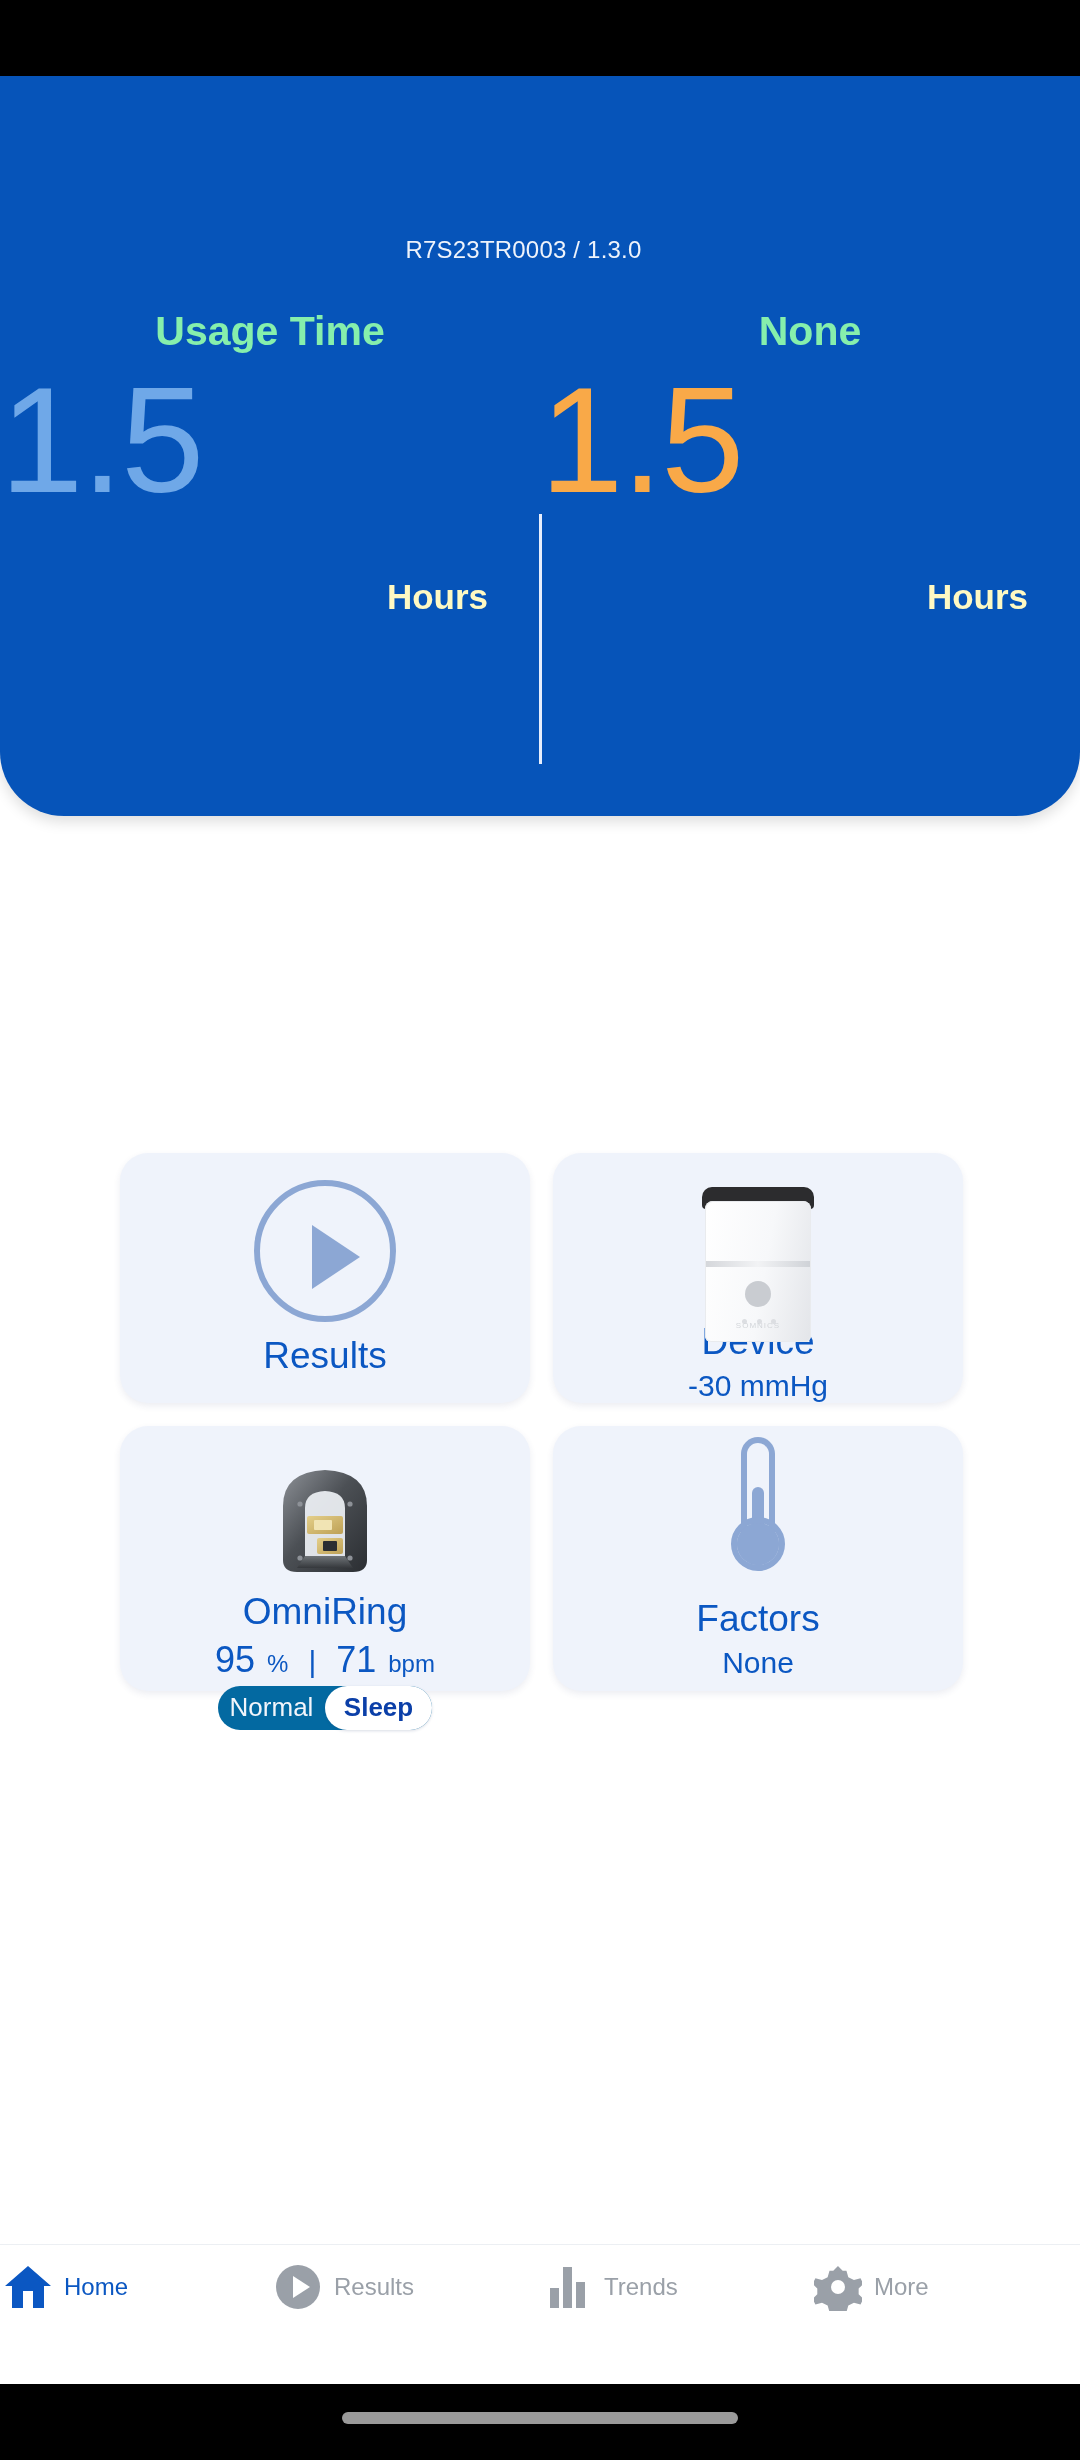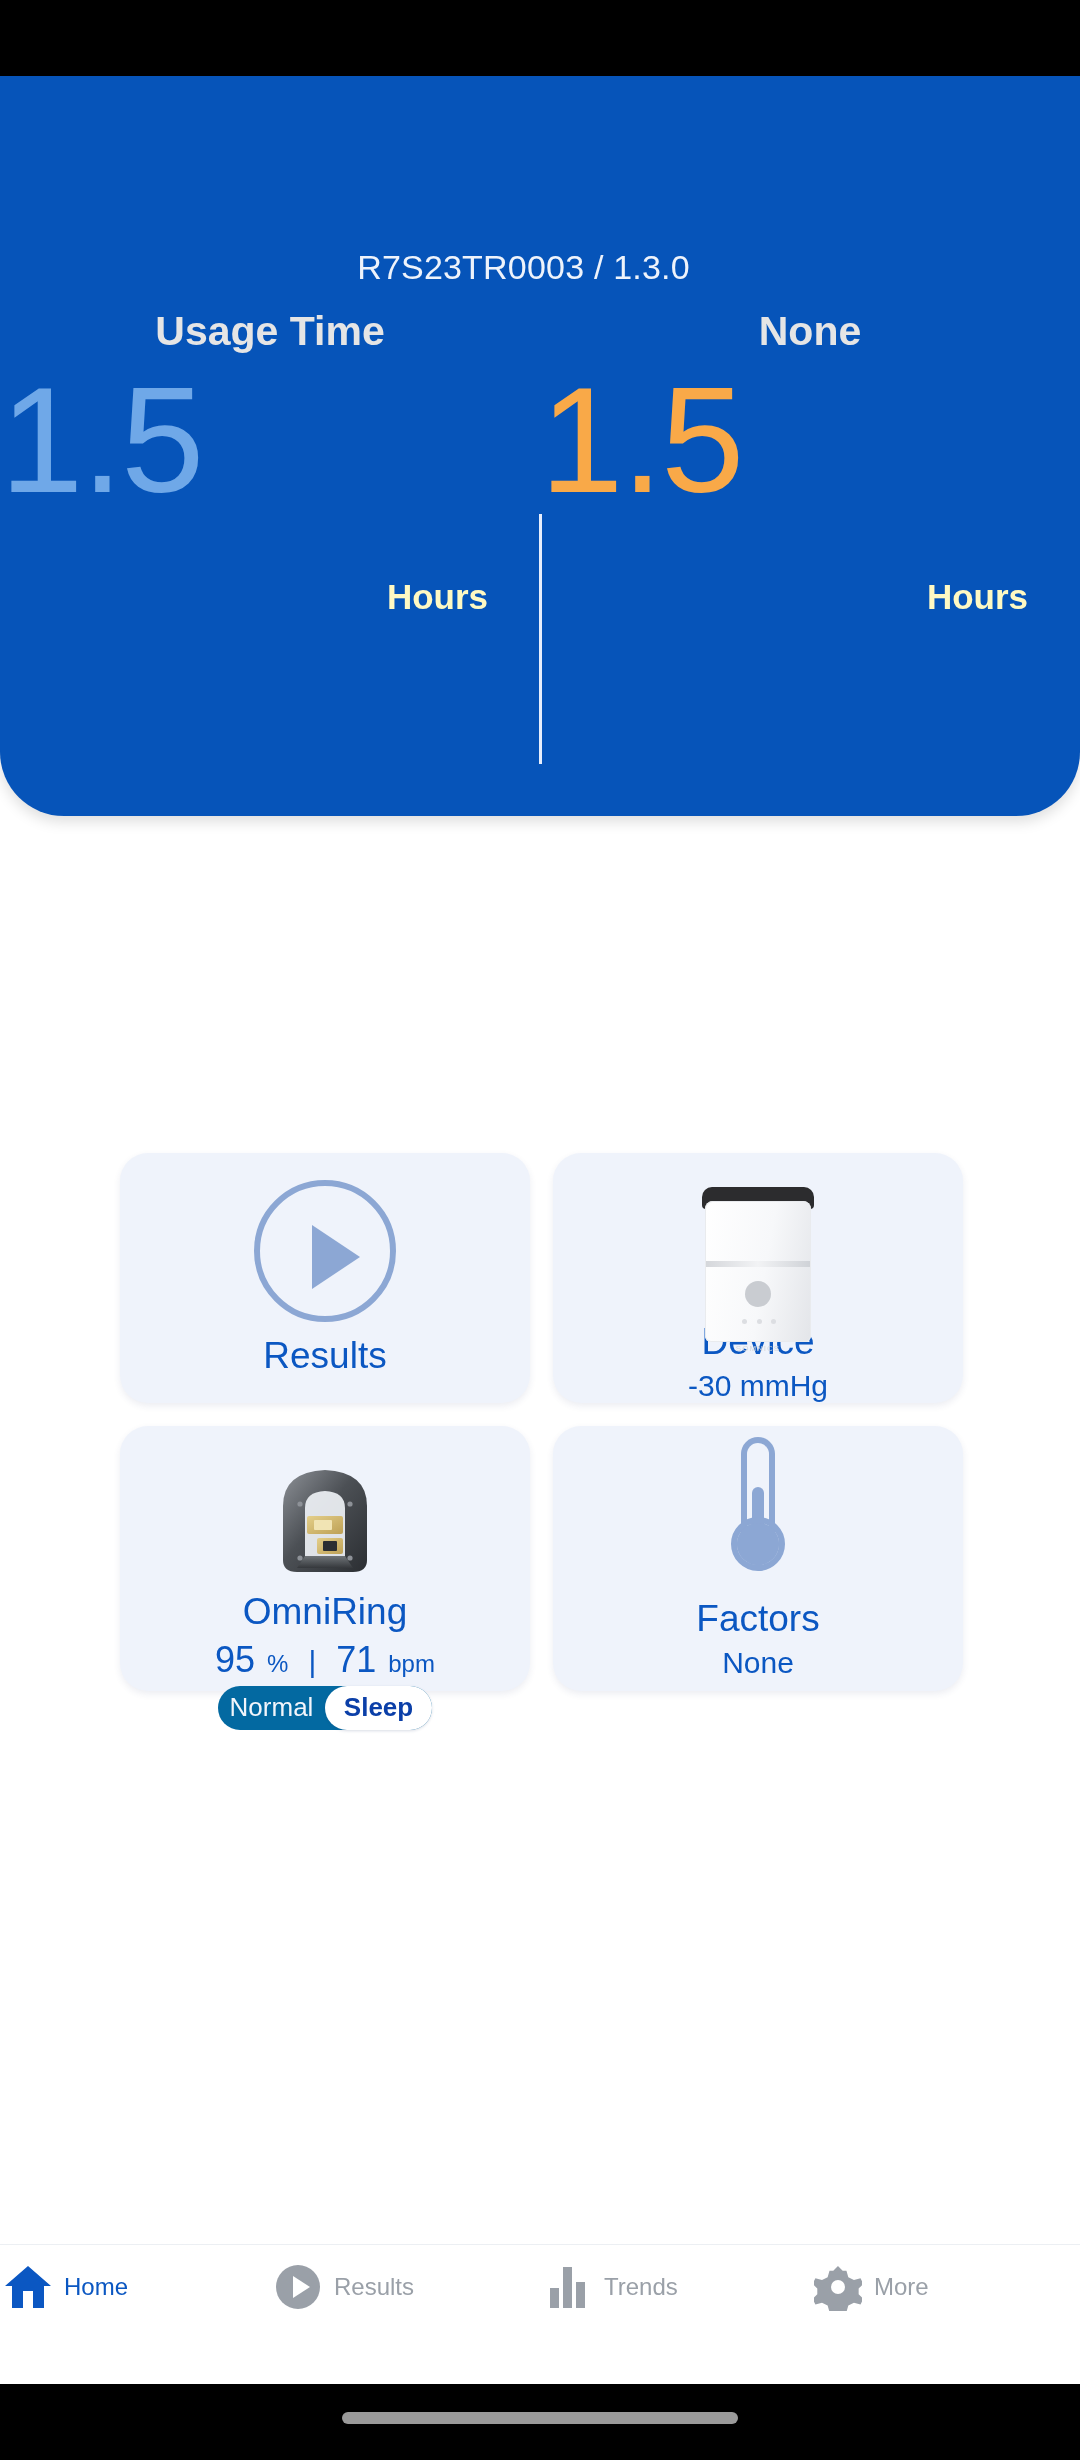--- a/index.html
+++ b/index.html
@@ -18,32 +18,32 @@
   .app { position:absolute; left:0; top:76px; width:1080px; height:2308px; background:#ffffff; }
 
   
   .header-card {
     position:absolute; left:0; top:0; width:1080px; height:740px;
     background:#0654B9;
     border-bottom-left-radius:64px; border-bottom-right-radius:64px;
     box-shadow:0 6px 14px rgba(0,0,0,0.13);
   }
   .device-id {
-    position:absolute; top:172px; left:0; width:1047px;
-    text-align:center; color:#eef3fb; font-size:34px; letter-spacing:0.2px;
+    position:absolute; top:160px; left:0; width:1047px;
+    text-align:center; color:#eef3fb; font-size:24px; letter-spacing:0.2px;
   }
   .stats { position:absolute; top:216px; left:0; width:1080px; height:420px; display:flex; }
   .stat { position:relative; width:50%; height:100%; }
   .divider {
     position:absolute; left:539px; top:222px; width:3px; height:250px;
     background:#e7eefc;
   }
   .stat-title {
     position:absolute; top:16px; left:0; width:100%;
-    text-align:center; color:#e5e5e5; font-size:41px; font-weight:bold;
+    text-align:center; color:#86efac; font-size:41px; font-weight:bold;
   }
   .stat-value {
     position:absolute; top:58px; left:0; width:100%;
     font-size:150px; font-weight:300; line-height:1.2;
     letter-spacing:-2px;
   }
   .stat-value.usage { color:#6FA8E8; }
   .stat-value.seal  { color:#F9A948; }
   .stat-unit {
     position:absolute; top:285px; left:0; width:100%;
@@ -103,21 +103,21 @@
     position:absolute; left:4px; top:74px; width:104px; height:6px;
     background:linear-gradient(90deg,#d5d7db,#f2f3f5,#cfd2d7);
   }
   .dev-btn {
     position:absolute; left:43px; top:94px; width:26px; height:26px;
     border-radius:50%; background:#c9ccd1;
   }
   .dev-dots { position:absolute; left:40px; top:132px; width:34px; display:flex; justify-content:space-between; }
   .dev-dots span { width:5px; height:5px; border-radius:50%; background:#dcdee2; }
   .dev-brand {
-    position:absolute; left:0; top:157px; width:112px; text-align:center;
+    position:absolute; left:0; top:134px; width:112px; text-align:center;
     font-size:8px; color:#d3d6da; letter-spacing:1px;
   }
 
   
   .ring-card { padding-top:30px; }
   .ring-img { position:relative; width:160px; height:130px; margin-bottom:6px; }
   .ring-metrics {
     display:flex; align-items:baseline; justify-content:center; gap:0;
     margin-top:6px; color:#0B57C2;
   }

